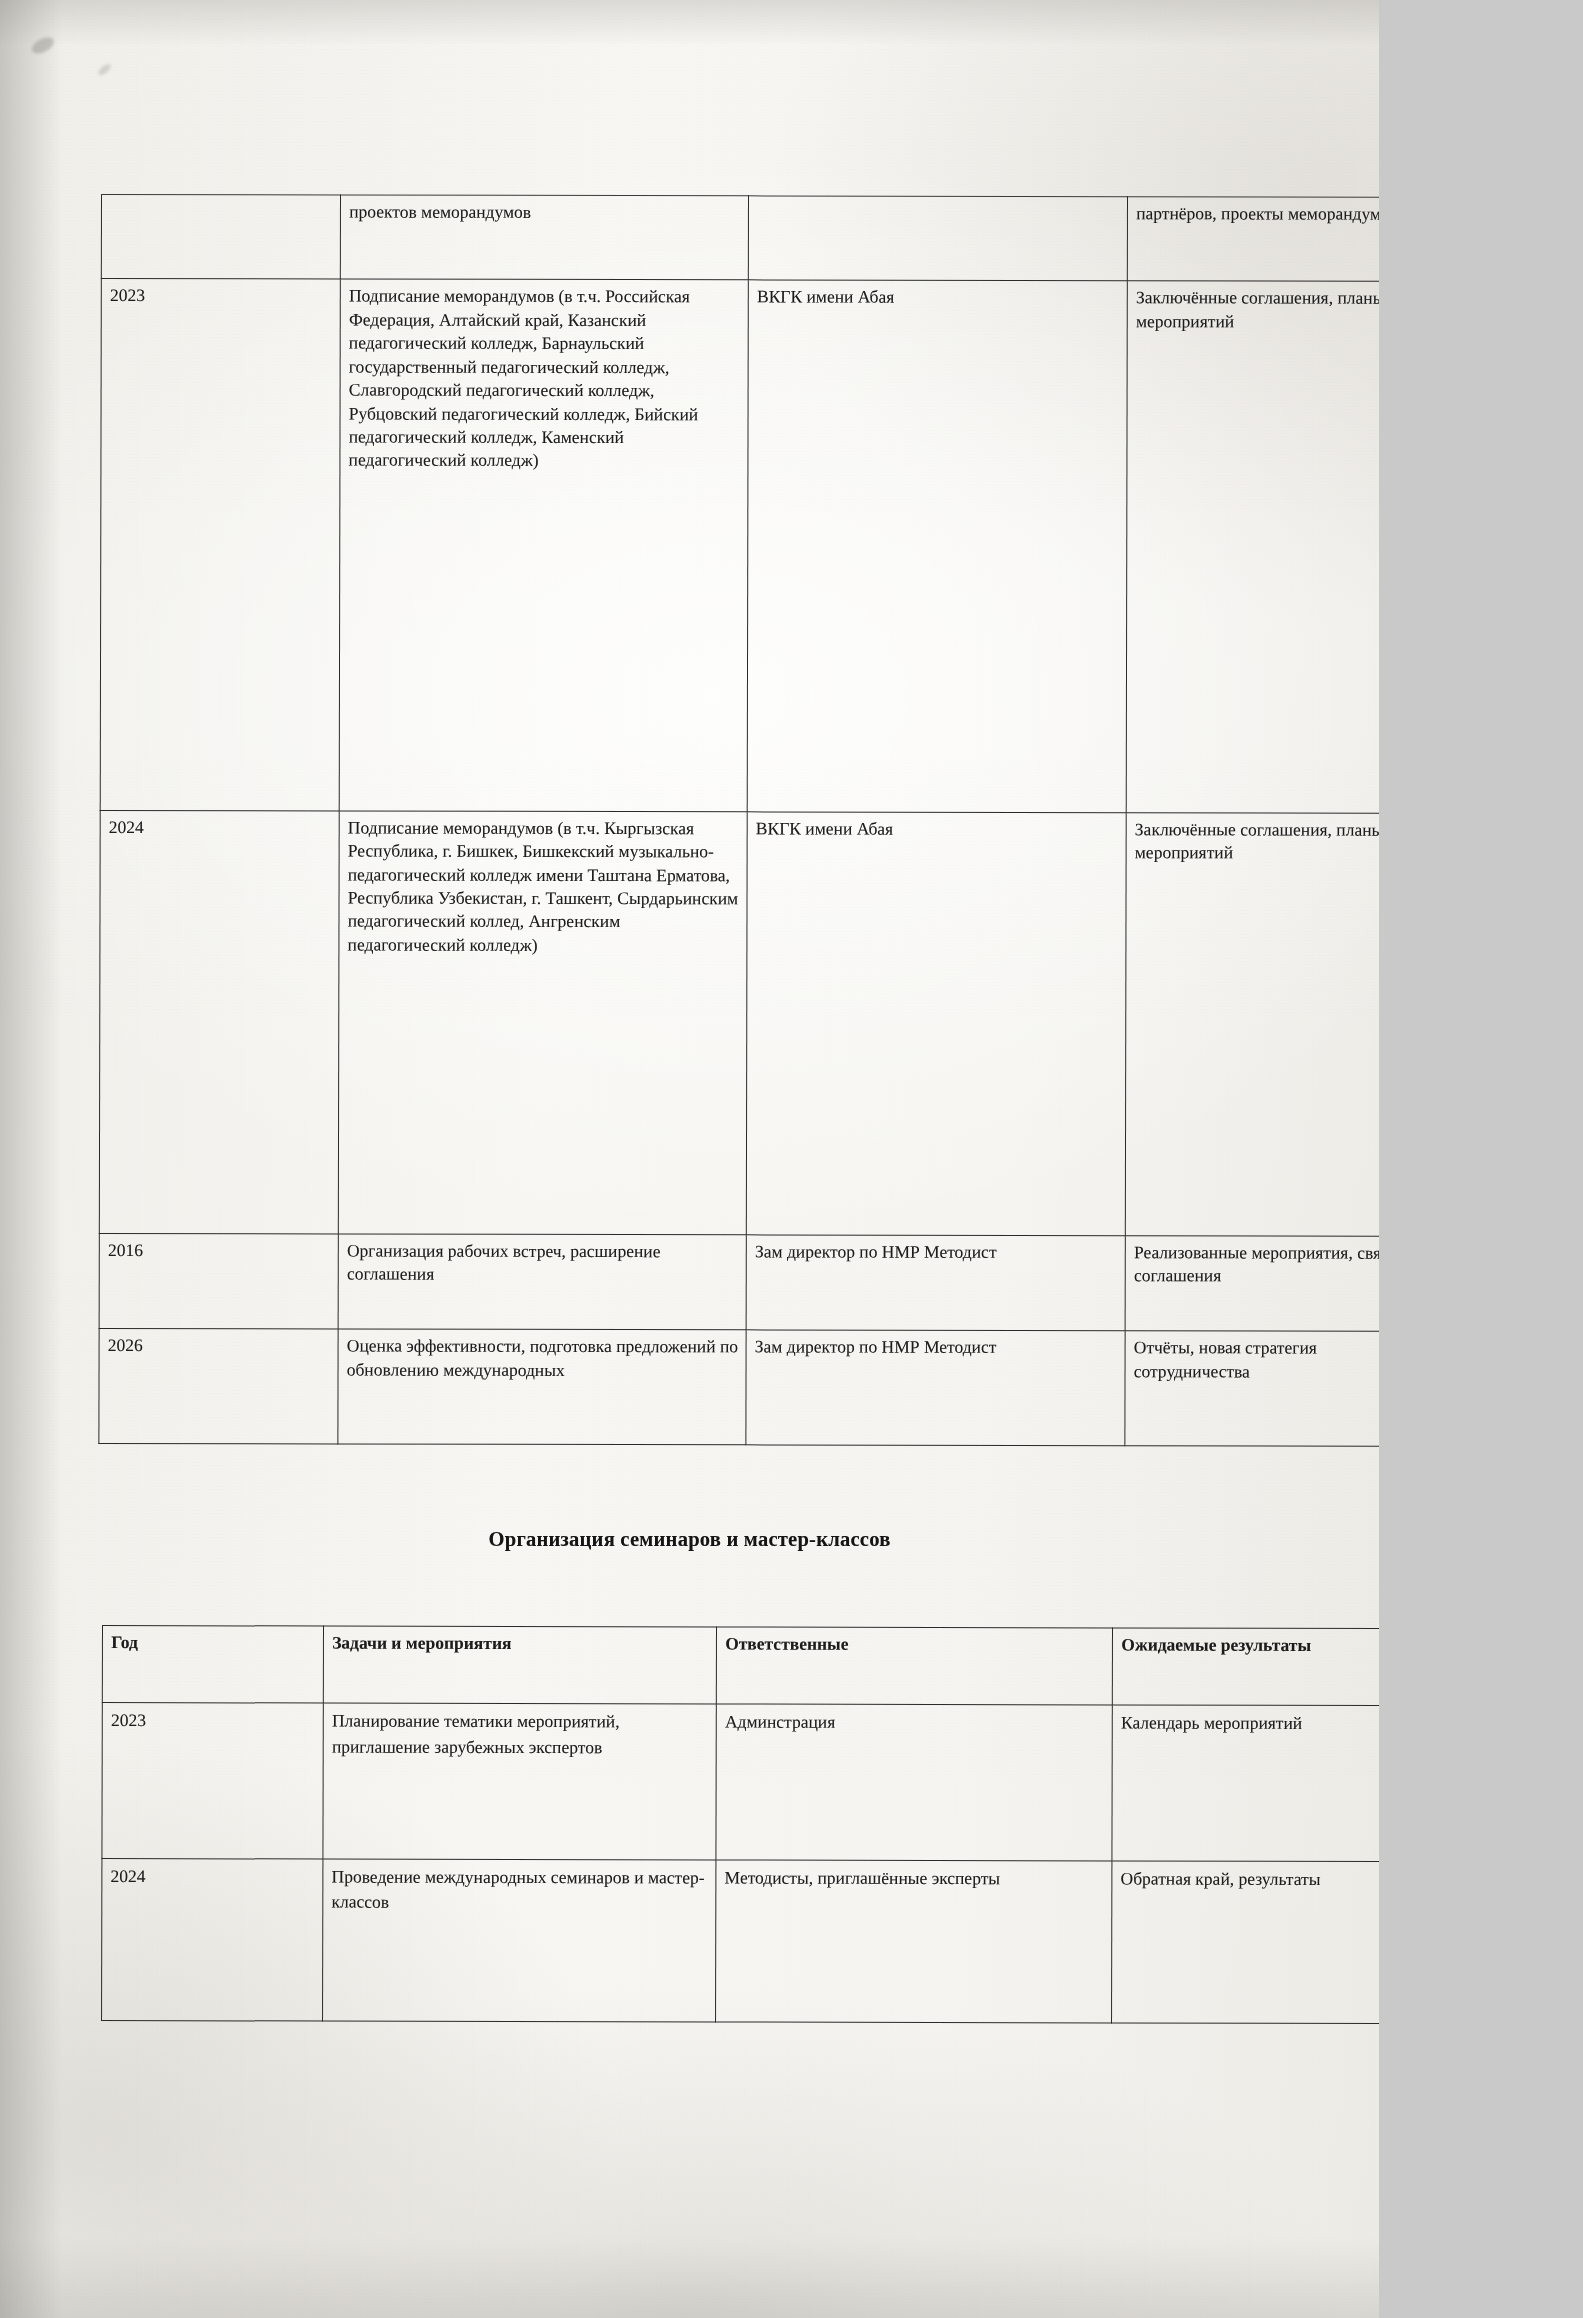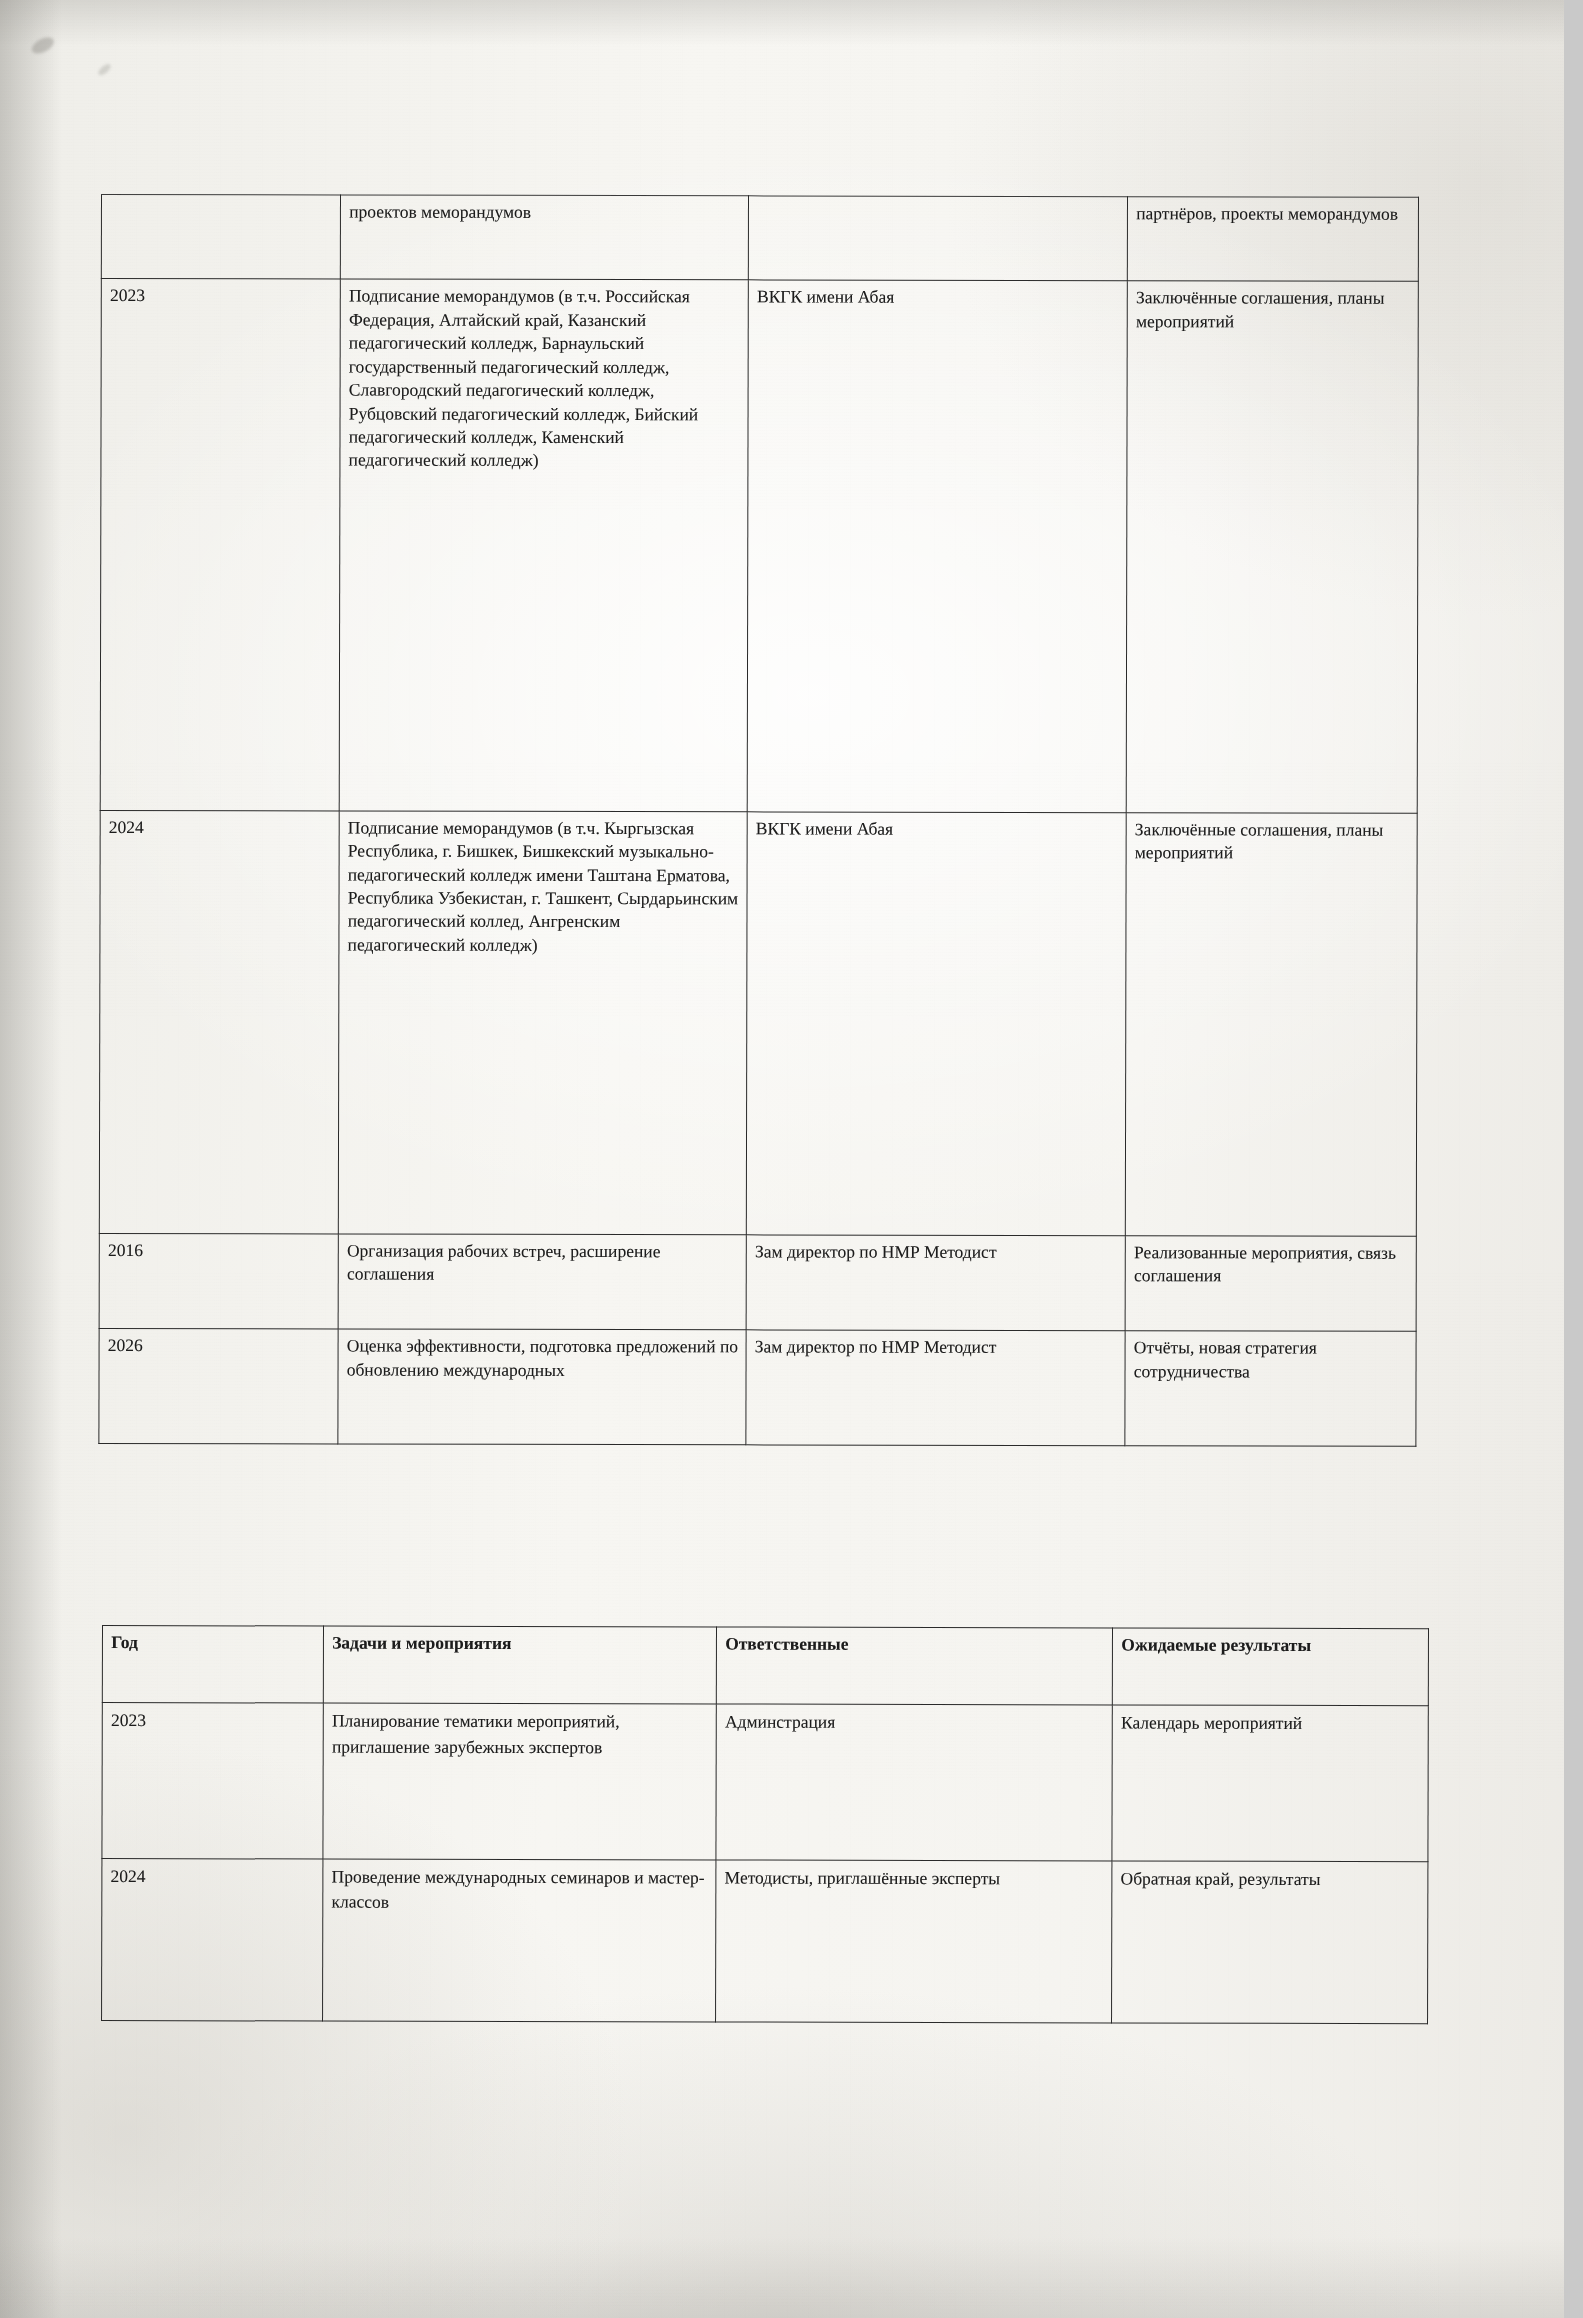--- a/index.html
+++ b/index.html
@@ -3,21 +3,21 @@
 <meta charset="utf-8">
 <title>Scanned document page</title>
 <style>
   html, body {
     margin: 0;
     padding: 0;
     background: #c9c9c9;
   }
   .page {
     position: relative;
-    width: 1564px;
+    width: 1379px;
     height: 2319px;
     background: #22c55e;
     overflow: hidden;
     font-family: "Liberation Serif", "DejaVu Serif", serif;
     color: #1b1b1b;
     text-decoration: underline;
   }
 
   
   .paper-tint {
@@ -259,20 +259,21 @@
           <td>
             <span class="cell-text">Зам директор по НМР Методист</span>
           </td>
           <td>
             <span class="cell-text">Отчёты, новая стратегия сотрудничества</span>
           </td>
         </tr>
       </tbody>
     </table>
 
+    <div class="section-heading">Организация семинаров и мастер-классов</div>
 
     <table class="doc-table" id="table-seminars">
       <colgroup>
         <col class="c-year">
           <col class="c-task">
           <col class="c-resp">
           <col class="c-res">
       </colgroup>
       <thead>
         <tr>

